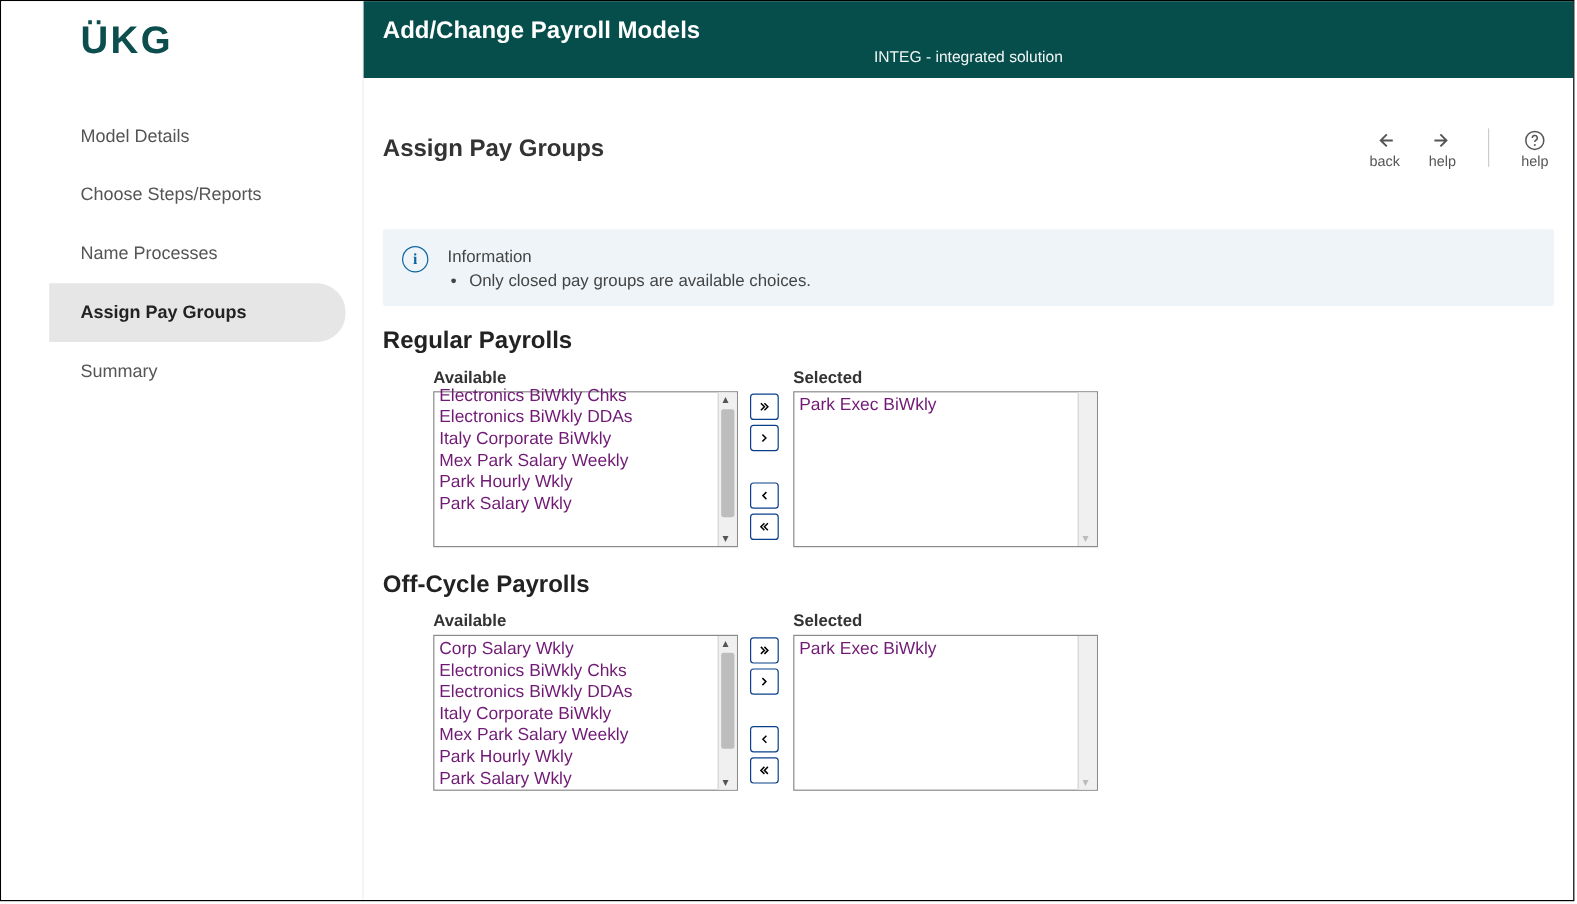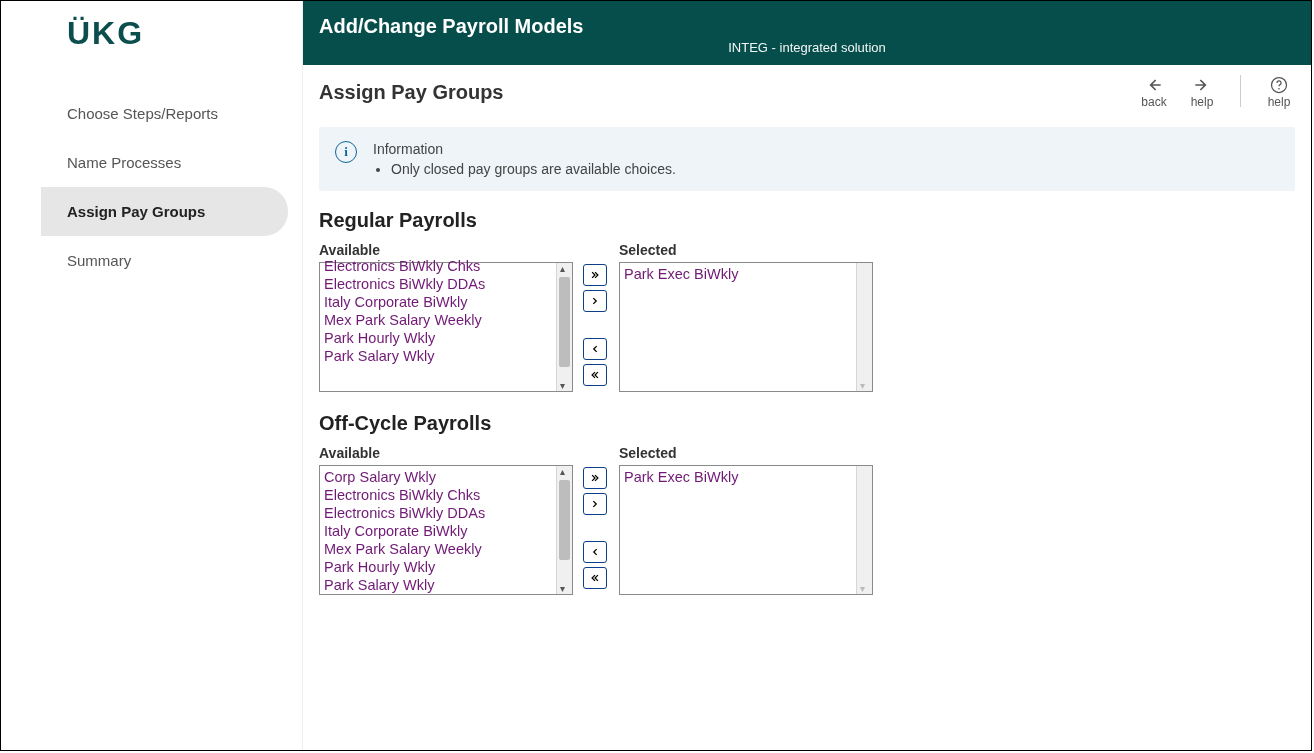--- a/index.html
+++ b/index.html
@@ -9,21 +9,21 @@
 
   
   .sidebar { width:302px; flex:none; background:#fff; border-right:1px solid #eee;padding-left:40px; }
   .logo-wrap { height:64px; display:flex; align-items:center; padding-left:26px; }
   .logo-text { font-family: Arial, Helvetica, sans-serif; font-weight:700; font-size:32px; letter-spacing:2px; color:#0c4e4e; position:relative; }
   .nav { padding-top:24px; }
   .nav-item { display:block; padding:16px 26px; font-size:15px; color:#555; cursor:pointer; border-radius:0 24px 24px 0; margin-right:14px; }
   .nav-item.active { background:#e6e6e6; font-weight:600; color:#222; }
 
   
-  .main { flex:1; display:flex; flex-direction:column; min-width:0; }
+  .main { flex:1; display:flex; flex-direction:column; min-width:0;gap:32px; }
   .banner { background:#064e4b; color:#fff; padding:14px 16px 16px 16px; height:64px; }
   .banner-title { font-size:20px; font-weight:600; }
   .banner-sub { font-size:13px; opacity:.95; margin-top:2px;text-align:center; }
 
   .subheader { display:flex; align-items:center; padding:10px 16px 8px 16px; }
   .page-title { font-size:20px; font-weight:600; color:#333; flex:1; }
   .actions { display:flex; align-items:flex-start; gap:16px; }
   .action { display:flex; flex-direction:column; align-items:center; font-size:12px; color:#555; cursor:pointer; width:32px; }
   .action svg { width:20px; height:20px; }
   .vsep { width:1px; height:32px; background:#ccc; margin:0 6px; }
@@ -32,21 +32,21 @@
 
   .info-box { background:#eef4f8; border-radius:2px; padding:14px 16px; display:flex; gap:16px; align-items:flex-start; margin-bottom:18px; }
   .info-icon { width:22px; height:22px; border:1.5px solid #0e66a1; border-radius:50%; display:flex; align-items:center; justify-content:center; color:#0e66a1; font-family:Georgia, serif; font-weight:bold; font-size:13px; flex:none; }
   .info-body { font-size:14px; color:#444; }
   .info-heading { margin-bottom:4px; }
   .info-body ul { margin:0 0 0 18px; padding:0; }
   .info-body li { margin:0; }
 
   .section-title { font-size:20px; font-weight:600; color:#222; margin:8px 0 10px 0; }
 
-  .dual-list { display:flex; gap:10px; align-items:flex-start; margin-bottom:20px; }
+  .dual-list { display:flex; gap:10px; align-items:flex-start; margin-bottom:20px;margin-left:42px; }
   .dl-col { width:254px; flex:none; }
   .dl-label { font-size:14px; font-weight:600; color:#333; margin-bottom:4px; }
   .listbox { border:1px solid #8a8a8a; height:130px; background:#fff; position:relative; display:flex; }
   .listbox-inner { flex:1; overflow:hidden; padding-top:2px; }
   .listbox-inner.scrolled { margin-top:-8px; }
   .listbox .item { font-size:14.5px; line-height:18px; padding:0 4px; white-space:nowrap; cursor:default; color:#701a75; }
   .listbox .item.selected { background:#bfbfbf; }
   .listbox .scroll { width:16px; background:#f0f0f0; border-left:1px solid #d6d6d6; position:relative; }
   .listbox .scroll::before, .listbox .scroll::after { position:absolute; left:3px; font-size:10px; color:#555; }
   .listbox .scroll.on::before { content:"▴"; top:0; }
@@ -63,20 +63,21 @@
 </head>
 <body>
 
 <div class="frame">
 
   <aside class="sidebar">
     <div class="logo-wrap">
       <span class="logo-text">ÜKG</span>
     </div>
     <nav class="nav">
+      <a class="nav-item">Model Details</a>
       <a class="nav-item">Choose Steps/Reports</a>
       <a class="nav-item">Name Processes</a>
       <a class="nav-item active">Assign Pay Groups</a>
       <a class="nav-item">Summary</a>
     </nav>
   </aside>
 
   <div class="main">
     <div class="banner">
       <div class="banner-title">Add/Change Payroll Models</div>

